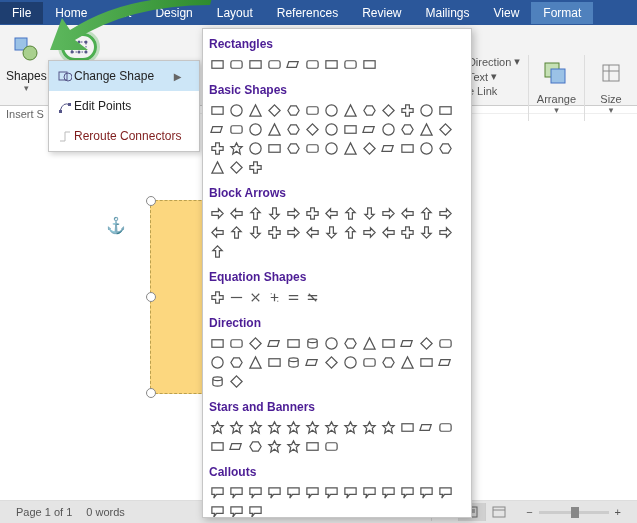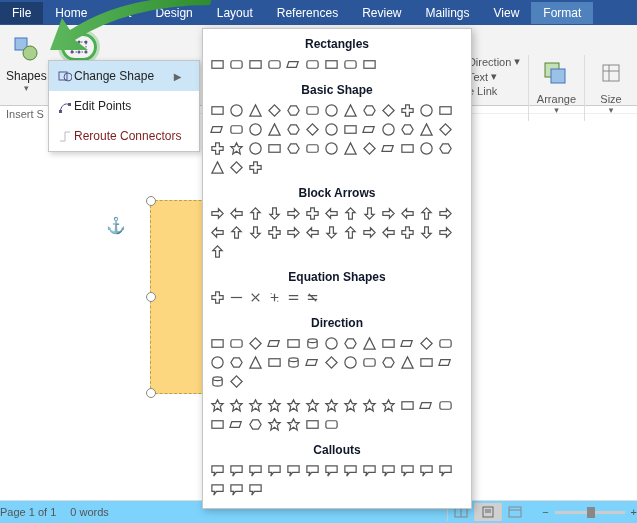--- a/index.html
+++ b/index.html
@@ -14,29 +14,29 @@
   .shape-row .shp { width:28px; height:20px; background:linear-gradient(#bcd8f0,#7fb2de); border:1px solid #5a8abf; border-radius:3px; }
   .shp.b { background:linear-gradient(#d4e8b8,#a9d06c); border-color:#7fa03e;}
   .shp.o { background:linear-gradient(#fde2b5,#f5c26b); border-color:#cf9a3d;}
   .arrow-callout { position:absolute; left:0; top:0; width:220px; height:90px; pointer-events:none; z-index:5; }
   .menu { position:absolute; left:48px; top:60px; background:#fff; border:1px solid #c6c6c6; box-shadow:2px 2px 6px rgba(0,0,0,0.2); z-index:20; }
   .menu .item { display:flex; align-items:center; padding:4px 18px 4px 8px; gap:1px; height:22px; }
   .menu .item.hov { background:#cde6f7; }
   .menu .item .icn { width:16px; height:16px; display:flex; align-items:center; justify-content:center; }
   .menu .item .arrow-r { margin-left:auto; color:#666; font-size:10px; }
   .shapes-panel { position:absolute; left:202px; top:28px; width:260px; background:#fff; border:1px solid #c6c6c6; box-shadow:2px 2px 8px rgba(0,0,0,0.25); z-index:30; padding:4px; font-size:12px; max-height:480px; overflow:hidden; }
-  .shapes-panel .sect-title { font-weight:bold; color:#0f172a; padding:4px 2px;text-align:center; }
+  .shapes-panel .sect-title { font-weight:bold; color:#4c1d95; padding:4px 2px; }
   .shapes-panel .grid { display:flex; flex-wrap:wrap; gap:2px; padding:1px 2px 6px 2px; }
   .shapes-panel .cell { width:17px; height:17px; display:flex; align-items:center; justify-content:center; color:#555; }
   .shapes-panel .cell svg { width:15px; height:15px; stroke:#555; stroke-width:1.3; fill:none; }
   .doc-area { position:absolute; left:55px; top:113px; right:0; bottom:24px; background:#fff; border-top:1px solid #eee; }
   .sel-shape { position:absolute; left:150px; top:200px; width:59px; height:192px; background:#fcd77f; border:1px dashed #bba04e; }
   .handle { position:absolute; width:8px; height:8px; background:#fff; border:1px solid #888; border-radius:50%; }
   .anchor { position:absolute; left:106px; top:216px; color:#4472c4; font-size:16px; }
-  .statusbar { position:absolute; left:0; right:0; bottom:0; height:22px; background:#7dd3fc; border-top:1px solid #ddd; display:flex; align-items:center; padding:0 0; font-size:11px; color:#555; gap:14px; }
+  .statusbar { position:absolute; left:0; right:0; bottom:0; height:22px; background:#e5e5e5; border-top:1px solid #ddd; display:flex; align-items:center; padding:0 16px; font-size:11px; color:#555; gap:14px; }
   .statusbar .spacer { flex:1; }
   .view-btns { display:flex; gap:0; }
   .view-btns .vb { width:26px; height:18px; border-left:1px solid #ccc; display:flex; align-items:center; justify-content:center; }
   .zoom { display:flex; align-items:center; gap:6px; }
   .zoom .track { width:70px; height:3px; background:#ccc; position:relative; }
   .zoom .thumb { position:absolute; left:32px; top:-4px; width:8px; height:11px; background:#888; }
   .insert-label { position:absolute; left:6px; top:108px; font-size:11px; color:#666; }
   .right-groups { position:absolute; right:8px; top:30px; display:flex; gap:8px; align-items:flex-start; z-index:2;}
   .right-groups .col { display:flex; flex-direction:column; gap:2px; font-size:11px; color:#555; }
   .right-groups .item2 { display:flex; align-items:center; gap:3px; }
@@ -207,21 +207,21 @@
         <svg viewBox="0 0 16 16">
           <rect x="2" y="4" width="12" height="8" rx="2"></rect>
         </svg>
       </div>
       <div class="cell">
         <svg viewBox="0 0 16 16">
           <rect x="2" y="4" width="12" height="8"></rect>
         </svg>
       </div>
     </div>
-  <div class="sect-title">Basic Shape</div>
+  <div class="sect-title">Basic Shapes</div>
   <div class="grid" id="grid-basic">
       <div class="cell">
         <svg viewBox="0 0 16 16">
           <rect x="2" y="4" width="12" height="8"></rect>
         </svg>
       </div>
       <div class="cell">
         <svg viewBox="0 0 16 16">
           <circle cx="8" cy="8" r="6"></circle>
         </svg>
@@ -734,20 +734,21 @@
         <svg viewBox="0 0 16 16">
           <path d="M3 5 A5 2 0 0 1 13 5 V11 A5 2 0 0 1 3 11 Z M3 5 A5 2 0 0 0 13 5"></path>
         </svg>
       </div>
       <div class="cell">
         <svg viewBox="0 0 16 16">
           <path d="M8 2 L14 8 L8 14 L2 8 Z"></path>
         </svg>
       </div>
     </div>
+  <div class="sect-title">Stars and Banners</div>
   <div class="grid" id="grid-stars">
       <div class="cell">
         <svg viewBox="0 0 16 16">
           <path d="M8 2 L10 6 L14 6 L11 9 L12 14 L8 11 L4 14 L5 9 L2 6 L6 6 Z"></path>
         </svg>
       </div>
       <div class="cell">
         <svg viewBox="0 0 16 16">
           <path d="M8 2 L10 6 L14 6 L11 9 L12 14 L8 11 L4 14 L5 9 L2 6 L6 6 Z"></path>
         </svg>

